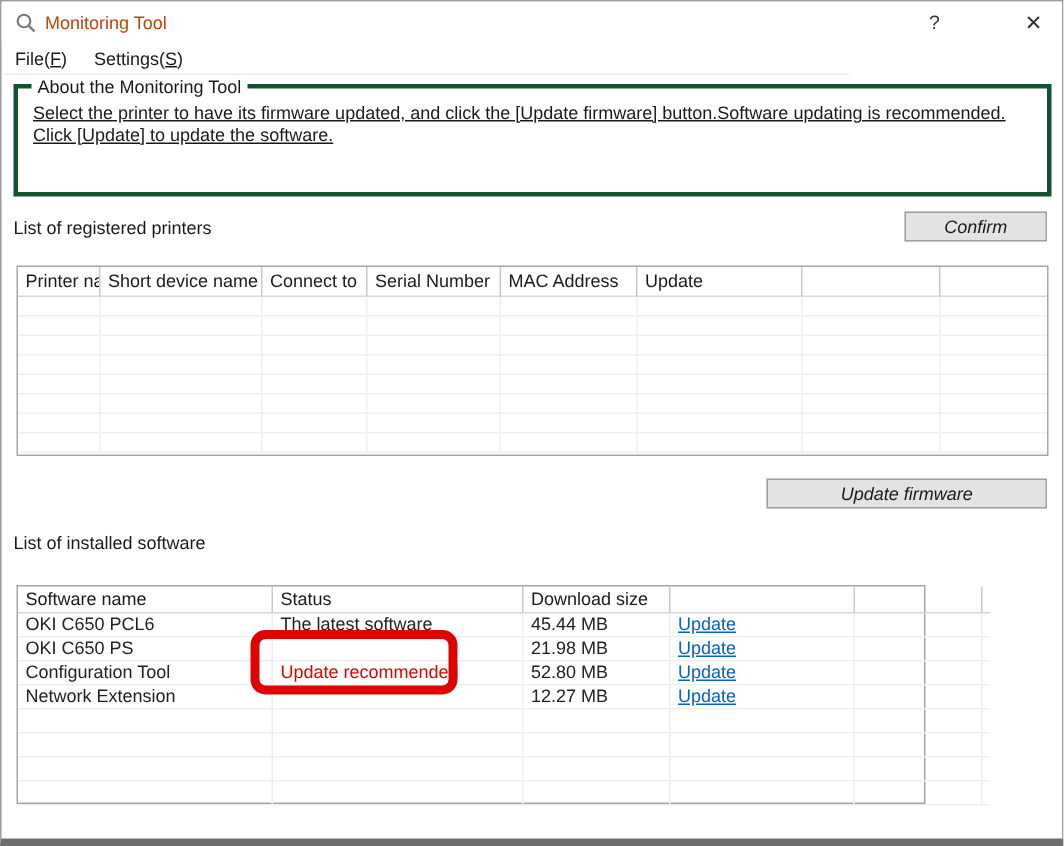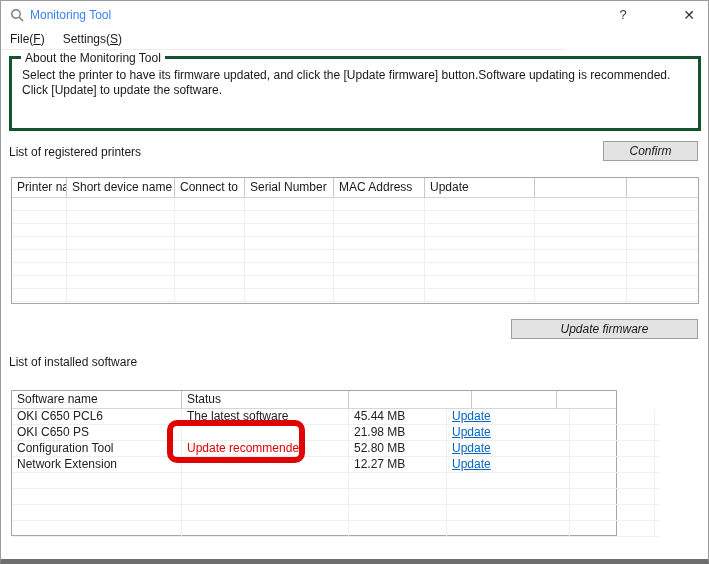--- a/index.html
+++ b/index.html
@@ -7,39 +7,39 @@
   body { font-family:"Liberation Sans", sans-serif; font-size:12px; color:#222; }
 
   .window {
     position:relative; width:709px; height:564px; background:#fff;
     border:1px solid #9b9b9b; border-bottom:5px solid #6e6e6e; overflow:hidden;
   }
 
   
   .titlebar { position:absolute; left:0; top:0; width:100%; height:28px; background:#fff; }
   .titlebar .appicon { position:absolute; left:9px; top:7px; width:14px; height:14px; }
-  .titlebar .title { position:absolute; left:29px; top:0; line-height:28px; font-size:12px; color:#3b82f6; }
+  .titlebar .title { position:absolute; left:29px; top:0; line-height:28px; font-size:12px; color:#c2410c; }
   .tb-btn { position:absolute; top:0; width:32px; height:28px; text-align:center; line-height:28px;
             font-size:13px; color:#333; cursor:default; }
   .tb-help { left:606px; }
   .tb-close { left:672px; font-size:14px; }
 
   
   .menubar { position:absolute; left:1px; top:28px; width:564px; height:21px;
              border-bottom:1px solid #ececec; background:#fff; display:flex; align-items:center; }
   .menu-item { padding:0 9px; height:21px; line-height:21px; color:#1a1a1a; }
   .menu-item:first-child { padding-left:8px; }
   .menu-key { text-decoration:underline; }
 
   
   .groupbox { position:absolute; left:8px; top:55px; width:692px; height:75px;
               border:3px solid #14532d; }
   .groupbox .legend { position:absolute; left:9px; top:-8px; background:#fff; padding:0 4px;
                       font-size:12px; color:#1a1a1a; white-space:nowrap; }
-  .groupbox .gb-text { padding:9px 16px 0 10px; line-height:15px; color:#1a1a1a; }
+  .groupbox .gb-text { padding:9px 16px 0 10px; line-height:15px; color:#1a1a1a;text-decoration:underline; }
 
   .section-label { position:absolute; font-size:12px; color:#1a1a1a; }
   .lbl-printers { left:8px; top:144px; }
   .lbl-software { left:8px; top:354px; }
 
   .win-btn { position:absolute; height:20px; background:#e3e3e3; border:1px solid #9f9f9f;
              font-family:"Liberation Sans", sans-serif; font-size:12px; color:#1a1a1a;
              text-align:center; line-height:18px;font-style:italic; }
   .btn-confirm { left:602px; top:140px; width:95px; }
   .btn-update-fw { left:510px; top:318px; width:187px; }
@@ -199,20 +199,21 @@
 
   <button class="win-btn btn-update-fw">Update firmware</button>
 
   <div class="section-label lbl-software">List of installed software</div>
 
   <div class="tbl tbl-software">
     <div class="thead">
       <div class="trow">
         <div class="tcell s0">Software name</div>
         <div class="tcell s1">Status</div>
+        <div class="tcell s2">Download size</div>
         <div class="tcell s3"></div>
         <div class="tcell s4"></div>
         <div class="tcell last"></div>
       </div>
     </div>
     <div class="tbody">
       <div class="trow">
         <div class="tcell s0">OKI C650 PCL6</div>
         <div class="tcell s1">The latest software</div>
         <div class="tcell s2">45.44 MB</div>

